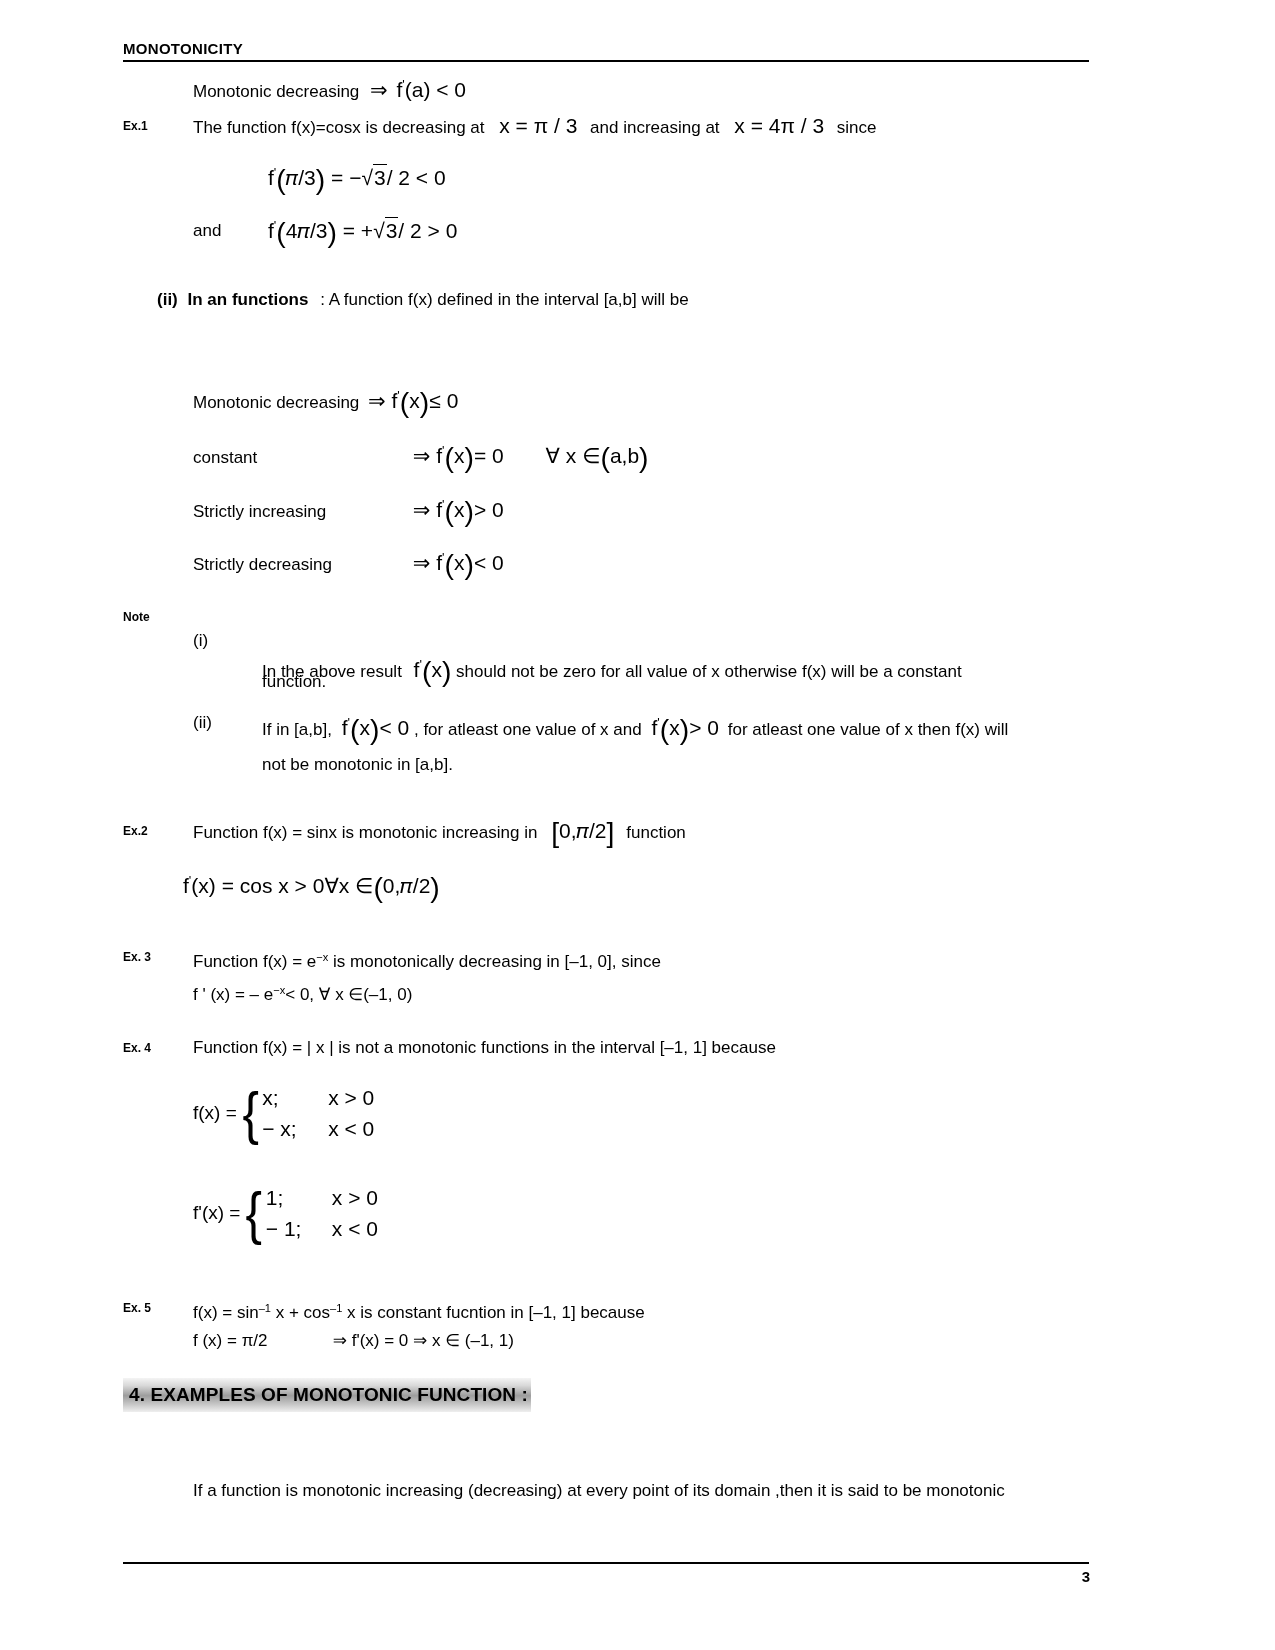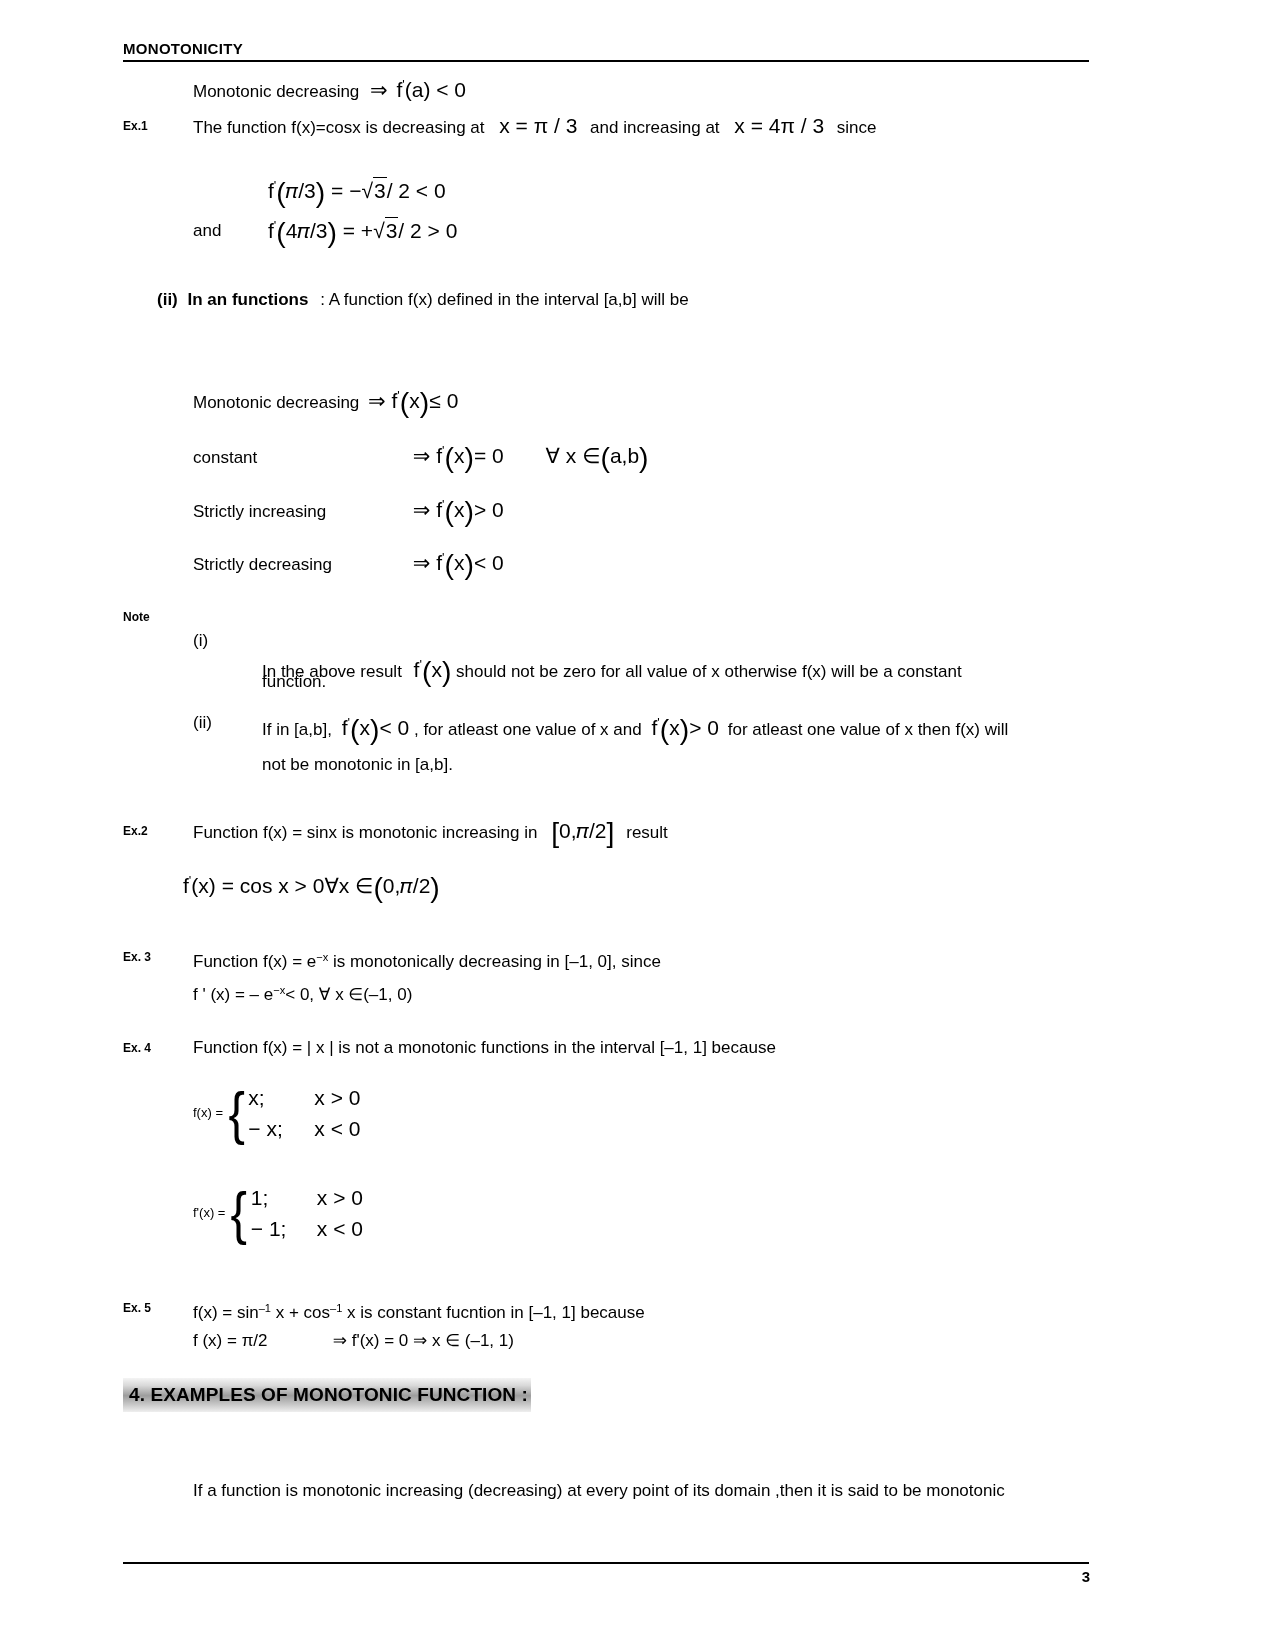--- a/index.html
+++ b/index.html
@@ -135,21 +135,21 @@
   
   .piece {
     position: absolute;
     display: flex;
     align-items: center;
     font-size: 21px;
     line-height: 30px;
   }
   .piece-lhs {
     padding-right: 4px;
-    font-size: 13px;
+    font-size: 19px;
     text-align: right;
   }
   .brace {
     font-size: 58px;
     line-height: 52px;
     font-weight: 200;
     transform: scaleX(0.85);
     margin-right: 2px;
   }
   .piece-rows {
@@ -187,21 +187,21 @@
 
   <div class="lbl" style="left:123px; top:113px;">Ex.1</div>
   <div class="blk" style="left:193px; top:113px;">
     <span>The function f(x)=cosx is decreasing at</span>
     <span class="math" style="padding-left:10px;">x = π / 3</span>
     <span style="padding-left:8px;">and increasing at</span>
     <span class="math" style="padding-left:10px;">x = 4π / 3</span>
     <span style="padding-left:8px;">since</span>
   </div>
 
-  <div class="blk math" style="left:268px; top:173px;">
+  <div class="blk math" style="left:268px; top:160px;">
     <span>f<span class="prime">'</span></span><span class="big-paren">(</span><span>𝜋/3</span><span class="big-paren">)</span>
     <span>= −</span><span class="sqrt-wrap">√<span class="sqrt-bar">3</span></span><span>/ 2 &lt; 0</span>
   </div>
 
   <div class="blk" style="left:193px; top:218px;">and</div>
   <div class="blk math" style="left:268px; top:213px;">
     <span>f<span class="prime">'</span></span><span class="big-paren">(</span><span>4𝜋/3</span><span class="big-paren">)</span>
     <span>= +</span><span class="sqrt-wrap">√<span class="sqrt-bar">3</span></span><span>/ 2 &gt; 0</span>
   </div>
 
@@ -271,21 +271,21 @@
   </div>
   <div class="blk" style="left:262px; top:752px;">not be monotonic in [a,b].</div>
 
   <div class="lbl" style="left:123px; top:818px;">Ex.2</div>
   <div class="blk" style="left:193px; top:818px;">
     <span>Function f(x) = sinx is monotonic increasing in</span>
     <span class="math" style="padding-left:9px;">
       <span class="big-paren">[</span>0,𝜋/2<span class="big-paren">]</span>
     </span>
     
-    <span style="padding-left:6px;">result</span>
+    <span style="padding-left:6px;">function</span>
   </div>
   <div class="blk math" style="left:183px; top:868px;">
     <span>f<span class="prime">'</span>(x) = cos x &gt; 0∀x ∈</span><span class="big-paren">(</span>0,𝜋/2<span class="big-paren">)</span>
     
   </div>
 
   <div class="lbl" style="left:123px; top:944px;">Ex. 3</div>
   <div class="blk" style="left:193px; top:944px;">
     <span>Function f(x) = e</span><span class="sup">−x</span><span> is monotonically decreasing in [–1, 0], since</span>
   </div>

